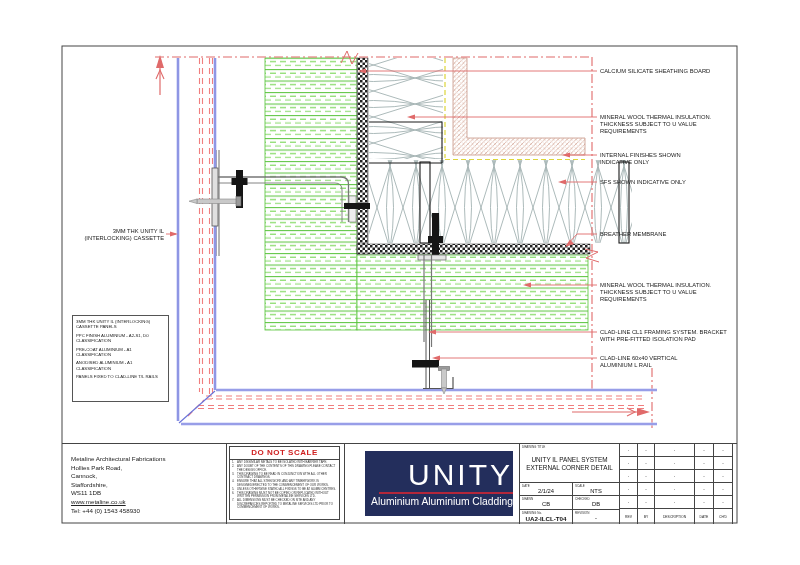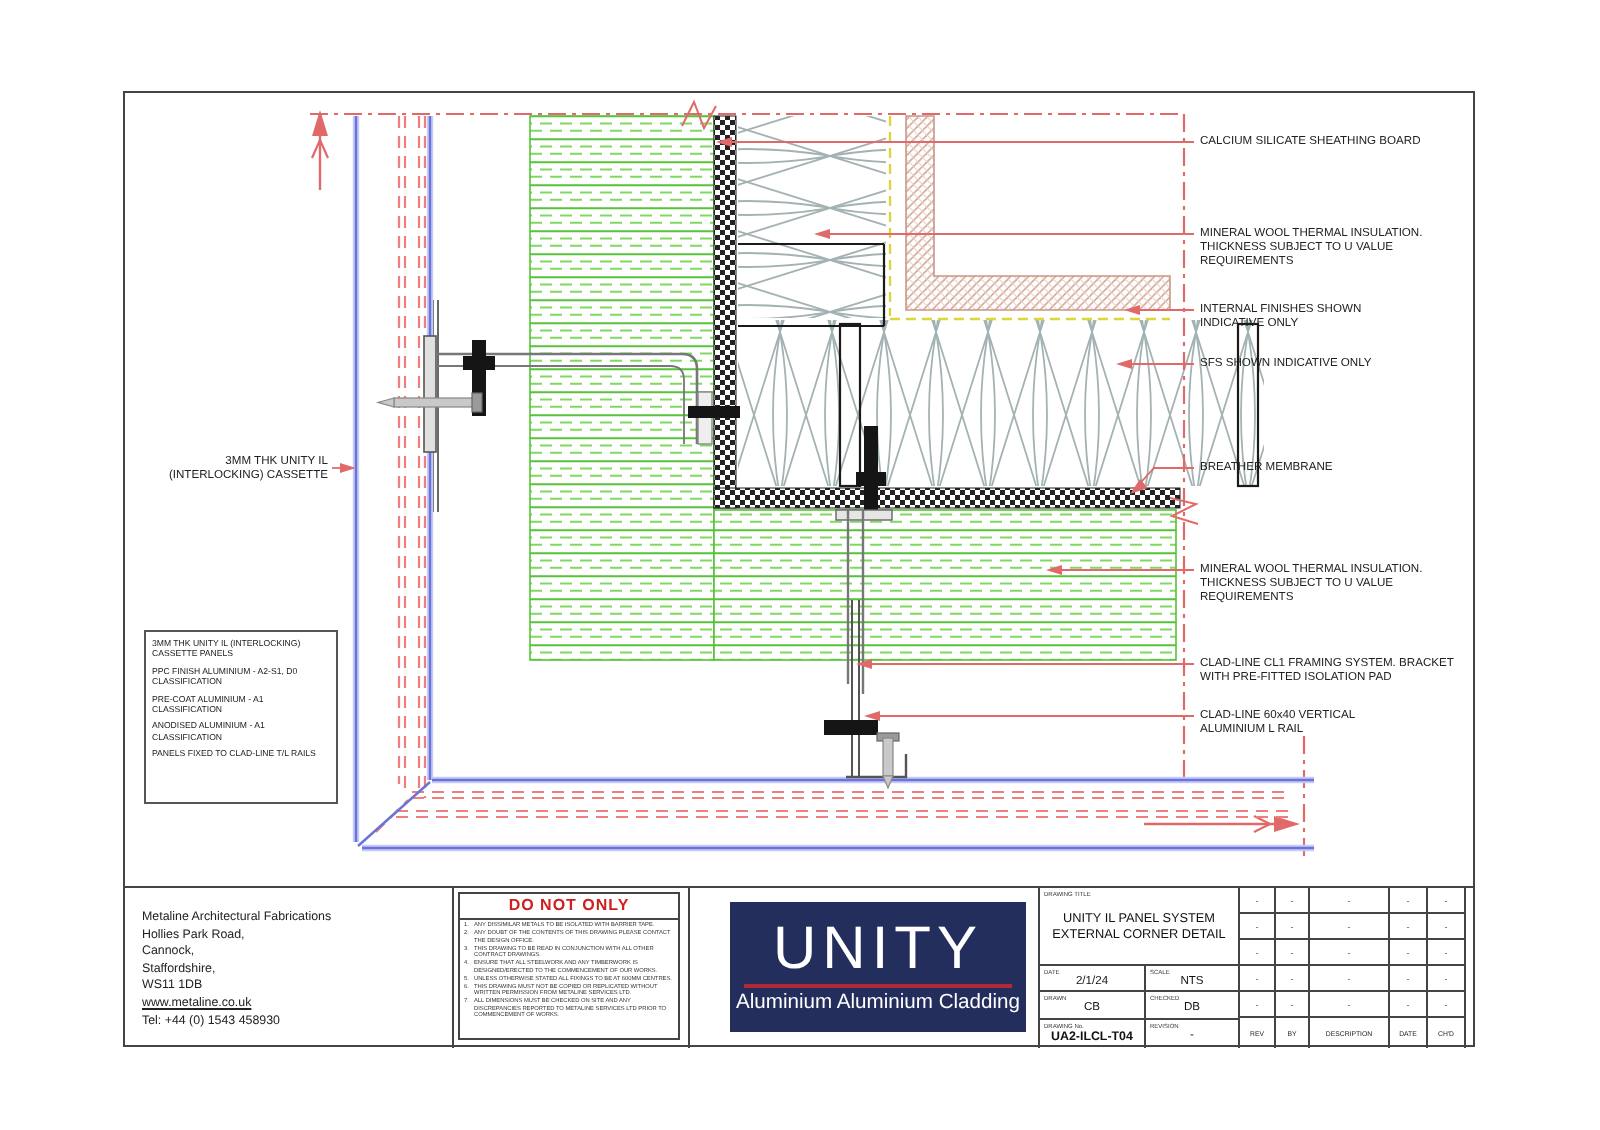--- a/index.html
+++ b/index.html
@@ -30,21 +30,21 @@
   .cell.rev   { left:558px; width:117px; border-right:none; }
 
   .dns-box { position:absolute; left:2px; top:2px; right:4px; bottom:4px; border:1px solid #444; }
   .dns-head { font-size:8px; font-weight:bold; color:#cf2020; text-align:center;
               border-bottom:1px solid #444; padding:1px 0 1.5px; letter-spacing:.5px; }
   .dns-notes { padding:1px 2px; }
   .dns-note { display:flex; gap:1.5px; font-size:2.9px; line-height:3.4px; color:#333; margin-top:.7px; }
   .dns-note span:first-child { flex:none; width:3.5px; }
 
   .logo-box { position:absolute; left:20px; top:7px; width:148px; height:65px; background:#232e5c;
-              display:flex; flex-direction:column; align-items:center; justify-content:center; }
+              display:flex; flex-direction:column; align-items:flex-end; justify-content:center; }
   .logo-name { color:#fff; font-size:30px; line-height:32px; letter-spacing:3px; }
   .logo-rule { width:134px; height:2px; background:#b3273a; margin:1px 0 2px; }
   .logo-tag  { color:#fff; font-size:10.3px; line-height:12px; }
 
   .ti-row { position:absolute; left:0; right:0; box-sizing:border-box; }
   .ti-title { top:0; height:38px; }
   .ti-r2 { top:38px; height:13px; border-top:1px solid #444; }
   .ti-r3 { top:51px; height:14px; border-top:1px solid #444; }
   .ti-r4 { top:65px; height:15px; border-top:1px solid #444; }
   .mini-lab { position:absolute; top:.5px; left:2px; font-size:3px; color:#333; }
@@ -277,21 +277,21 @@
       <div>Hollies Park Road,</div>
       <div>Cannock,</div>
       <div>Staffordshire,</div>
       <div>WS11 1DB</div>
       <div class="web">www.metaline.co.uk</div>
       <div>Tel: +44 (0) 1543 458930</div>
     </div>
 
     <div class="cell notes">
       <div class="dns-box">
-        <div class="dns-head">DO NOT ONLY</div>
+        <div class="dns-head">DO NOT SCALE</div>
         <div class="dns-notes" id="dns-notes">
             <div class="dns-note">
               <span>1.</span>
               <span>ANY DISSIMILAR METALS TO BE ISOLATED WITH BARRIER TAPE.</span>
             </div>
             <div class="dns-note">
               <span>2.</span>
               <span>ANY DOUBT OF THE CONTENTS OF THIS DRAWING PLEASE CONTACT THE DESIGN OFFICE.</span>
             </div>
             <div class="dns-note">

